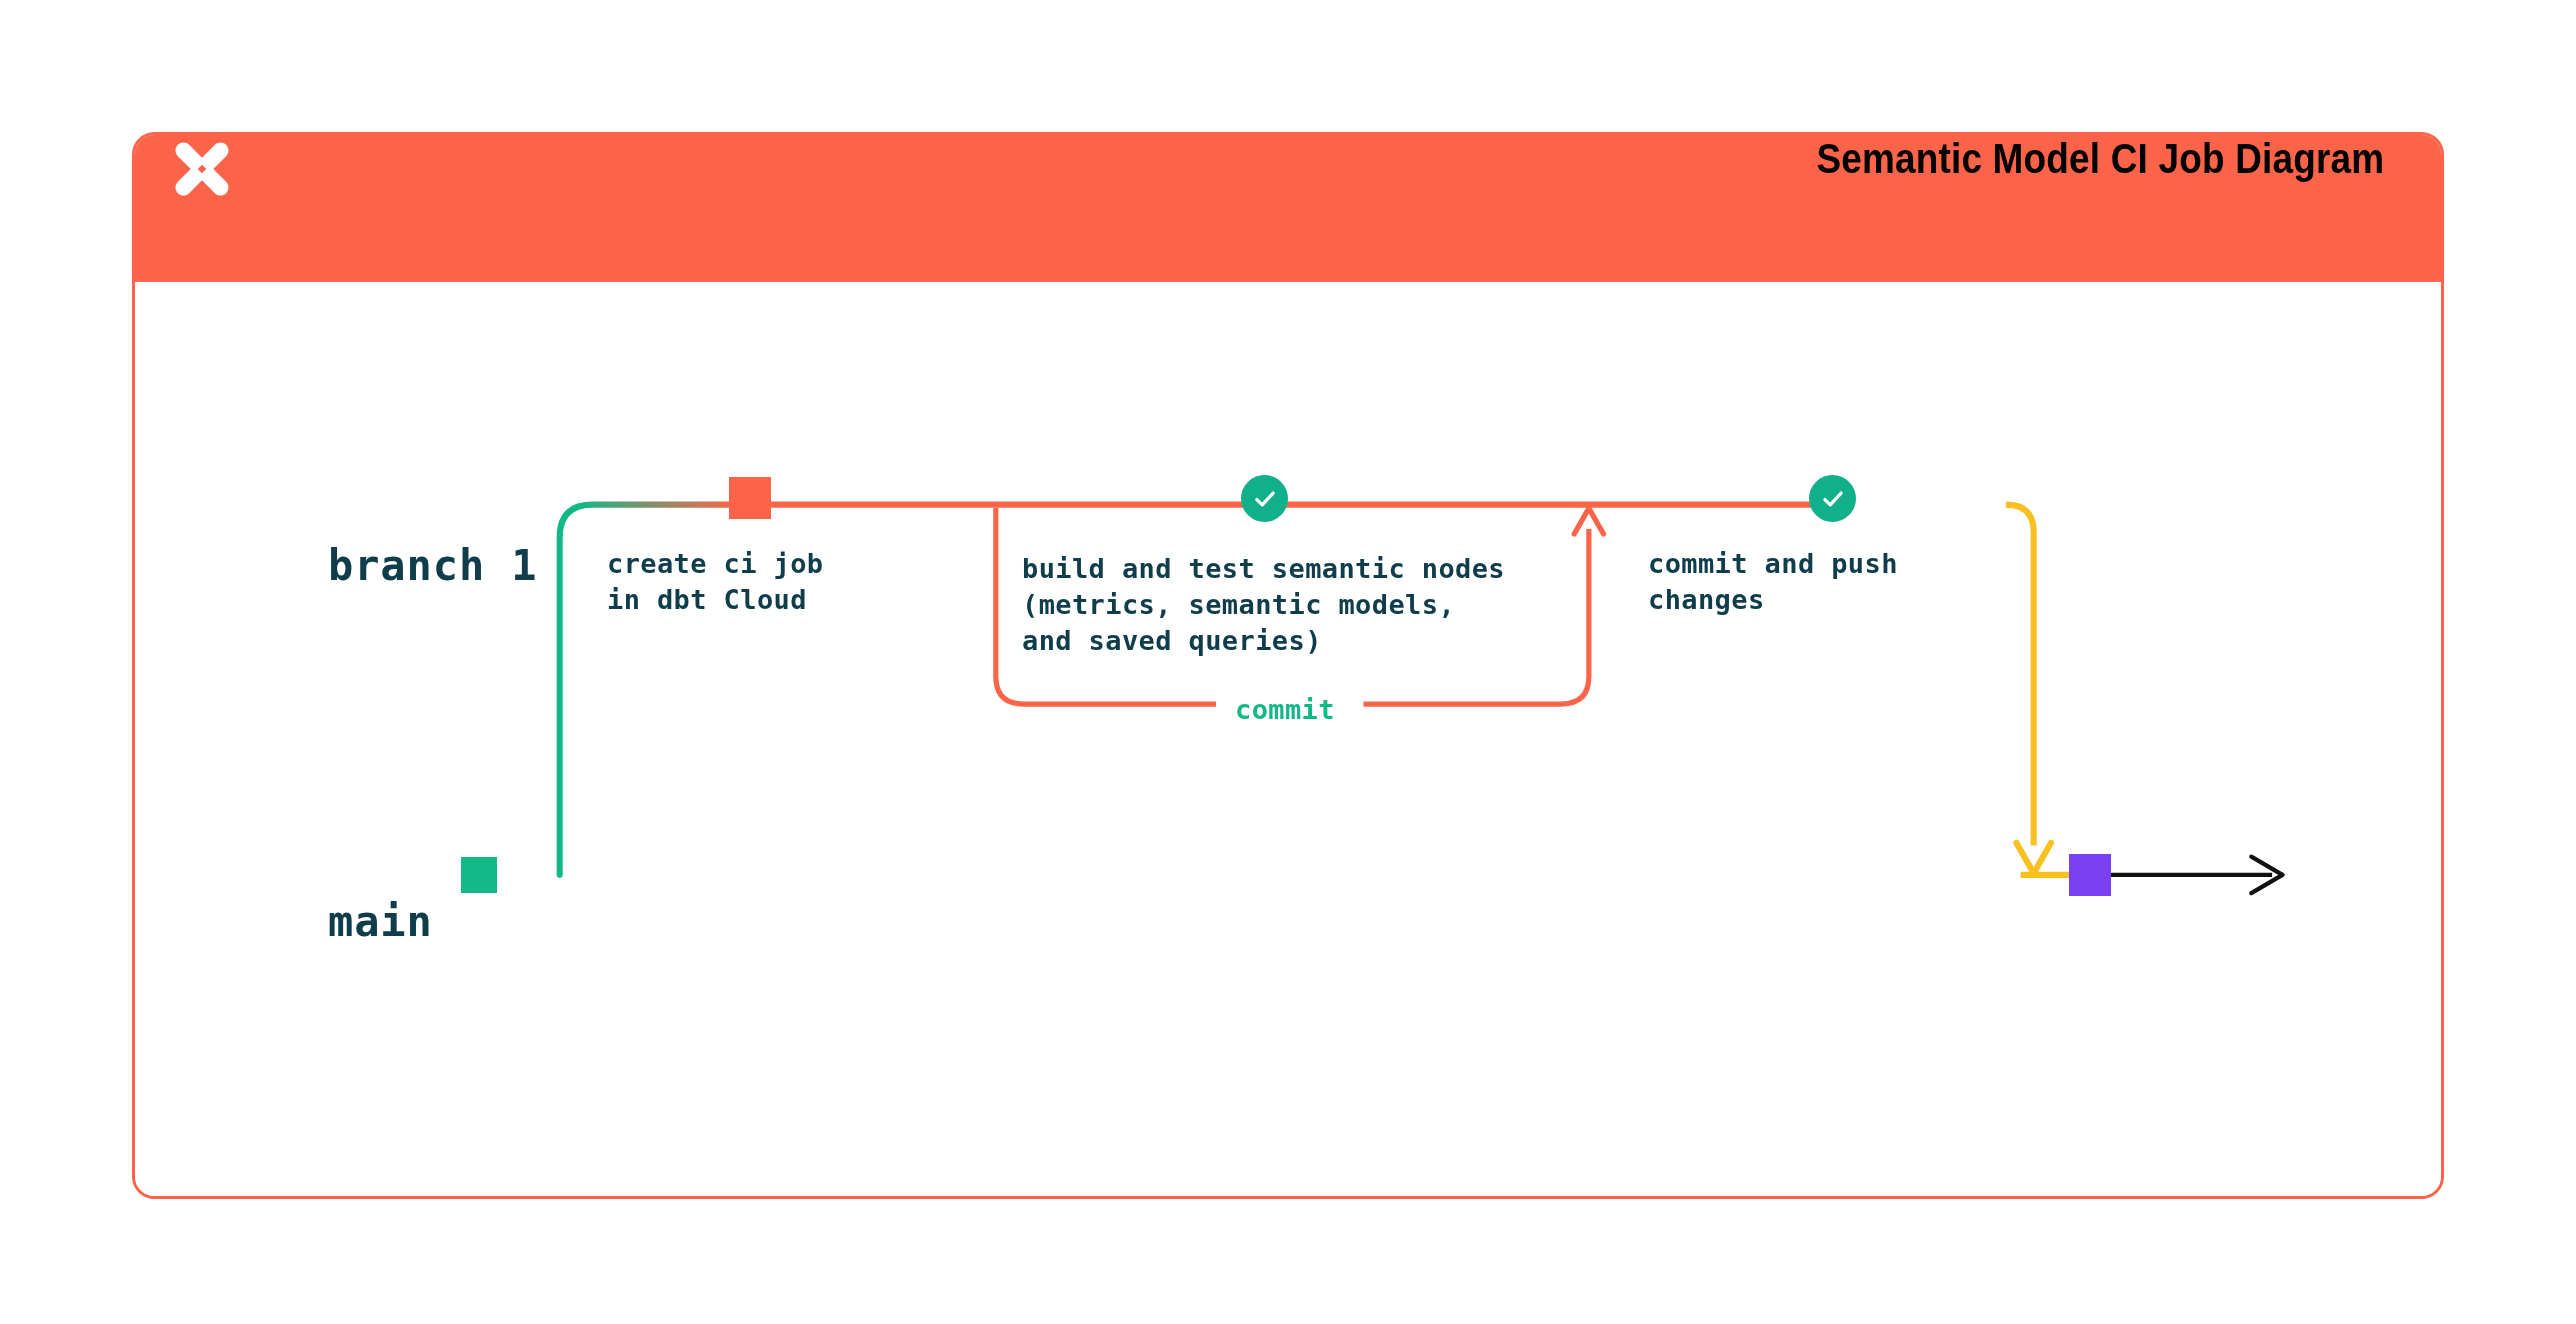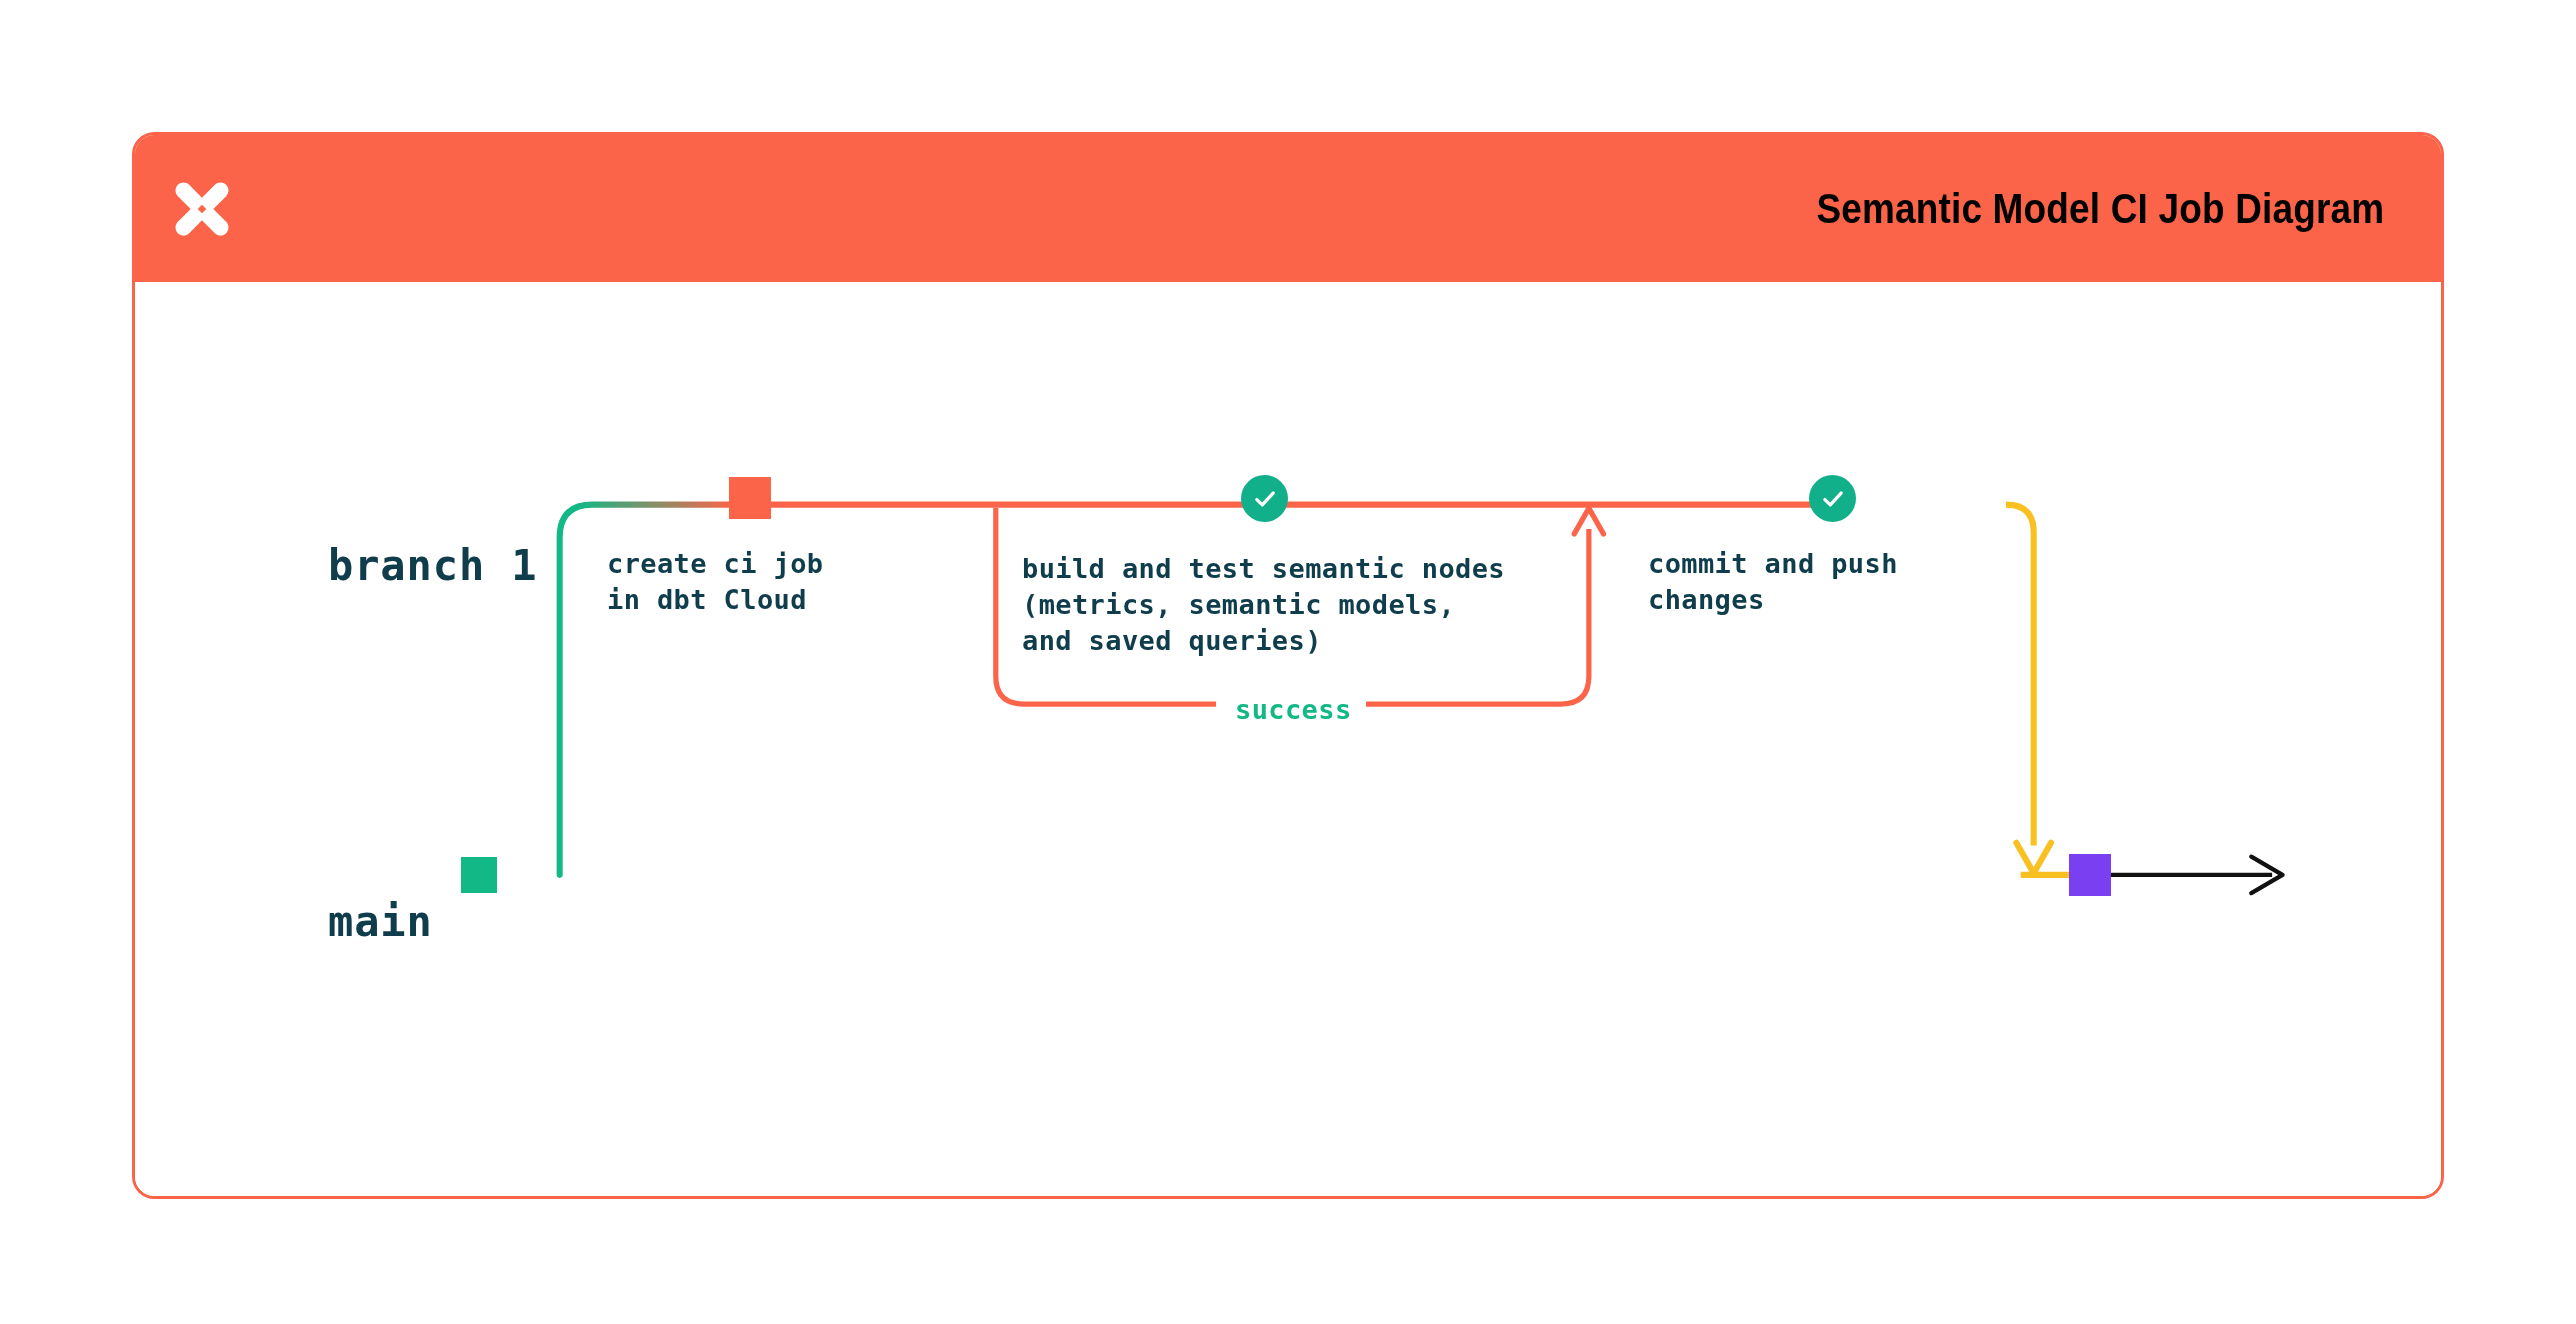--- a/index.html
+++ b/index.html
@@ -21,21 +21,21 @@
     border:3.5px solid #FC6449;
     box-sizing:border-box;
     overflow:hidden;
   }
   .card-header{
     position:absolute;
     left:0; top:0;
     width:100%; height:147px;
     background:#FC6449;
     display:flex;
-    align-items:center;
+    align-items:flex-start;
     justify-content:space-between;
     box-sizing:border-box;
     padding:0 57px 0 33px;
   }
   .logo{width:68px;height:68px;display:block;}
   .card-title{
     color:#000000;
     font-size:42px;
     font-weight:600;
     letter-spacing:0.2px;
@@ -207,16 +207,16 @@
   <div class="lbl branch-name" id="main-name">main</div>
 
   <div class="lbl node-lbl" id="lbl-create">create ci job
 in dbt Cloud</div>
   <div class="lbl node-lbl" id="lbl-build">build and test semantic nodes
 (metrics, semantic models,
 and saved queries)</div>
   <div class="lbl node-lbl" id="lbl-commit">commit and push
 changes</div>
 
-  <div class="loop-lbl" id="lbl-success">success</div>
+  <div class="loop-lbl" id="lbl-success">commit</div>
 
 </div>
 
 
 </body></html>

